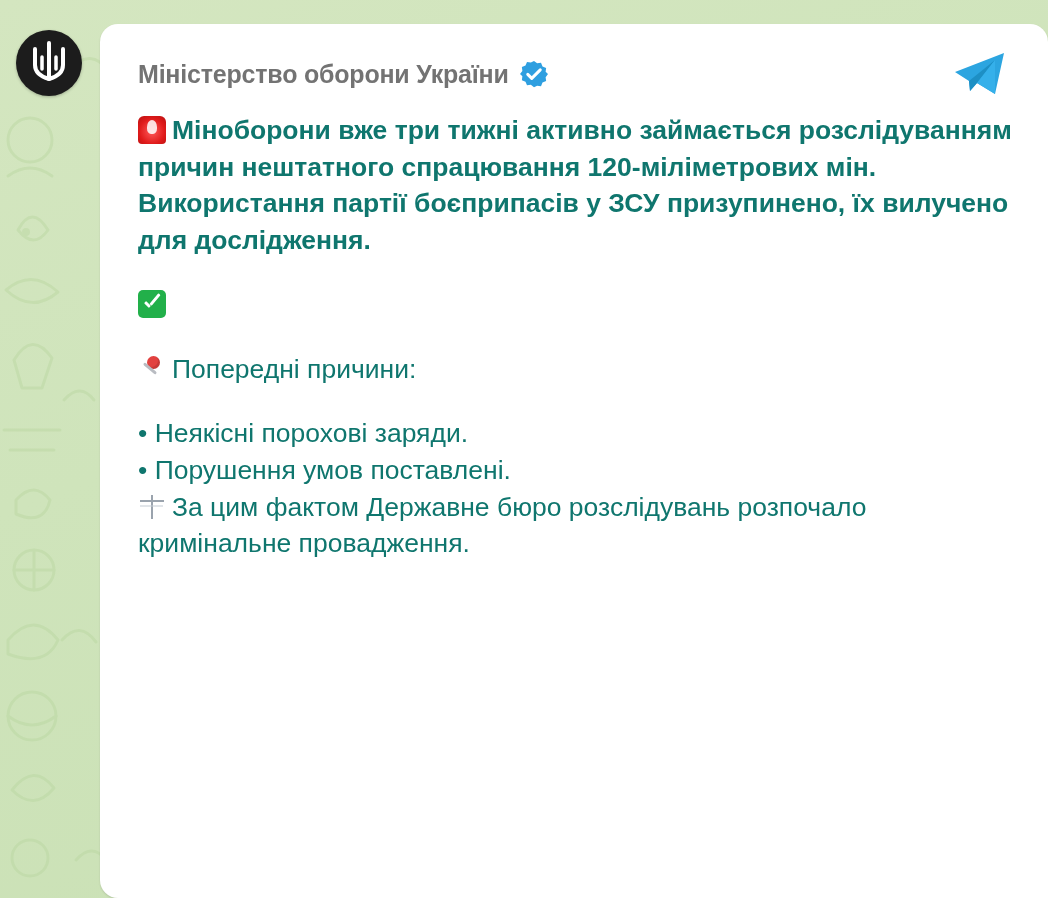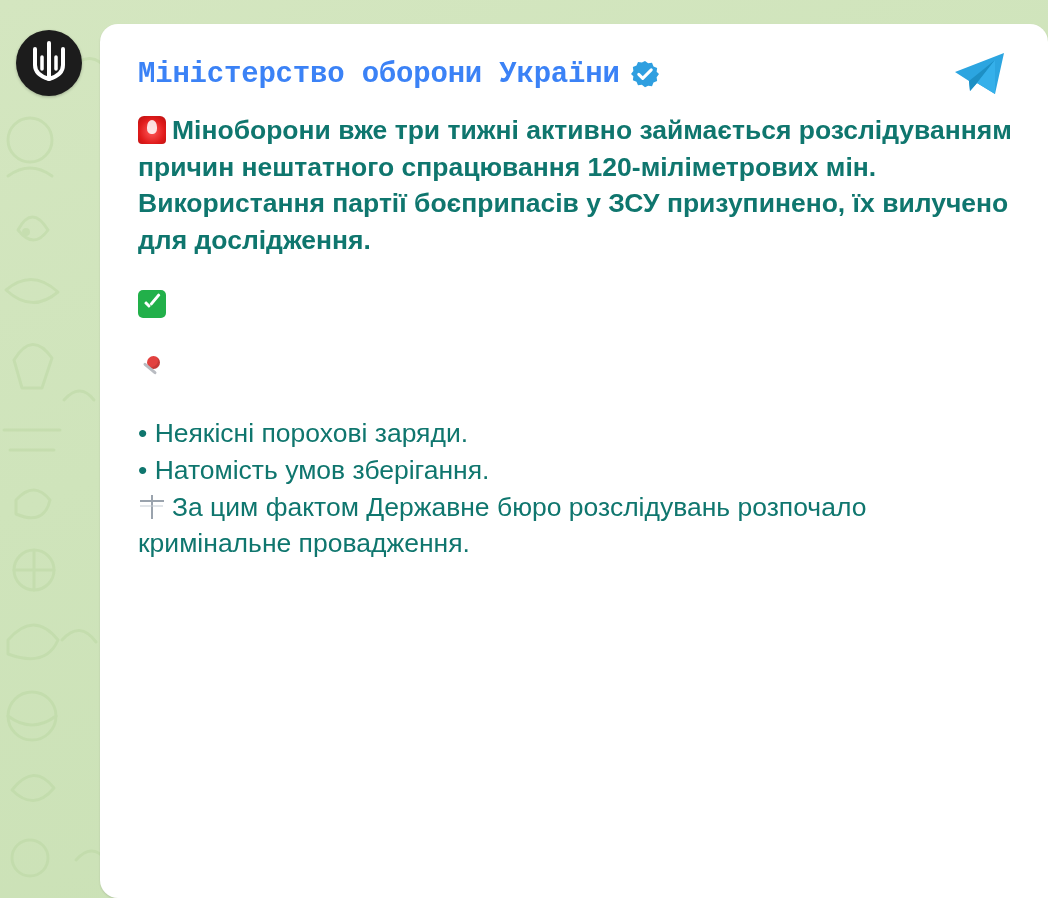--- a/index.html
+++ b/index.html
@@ -66,26 +66,25 @@
     justify-content: space-between;
     margin-bottom: 14px;
   }
   .channel-title-wrap {
     display: flex;
     align-items: center;
     gap: 10px;
     min-width: 0;
   }
   .channel-title {
-    color: #3b82f6;
-    font-size: 29px;
+    color: #737373;
+    font-size: 25px;
     font-weight: bold;
     letter-spacing: -0.2px;
     white-space: nowrap;
-    font-family: Liberation Mono, monospace;
   }
   .verified-badge {
     flex: 0 0 auto;
     display: block;
   }
   .tg-logo {
     flex: 0 0 auto;
     margin-right: 6px;
   }
 
@@ -284,29 +283,29 @@
 
       <p class="para bold">
         <span class="em em-siren"></span><span>Міноборони вже три тижні активно займається розслідуванням причин нештатного спрацювання 120-міліметрових мін. Використання партії боєприпасів у ЗСУ призупинено, їх вилучено для дослідження.</span>
       </p>
 
       <p class="para">
         <span class="em em-check"></span>
       </p>
 
       <p class="para">
-        <span class="em em-pin"></span>
+        <span class="em em-pin"></span><span>Попередні причини:</span>
       </p>
 
       <p class="para tight bullet-line">
         <span>• Неякісні порохові заряди.</span>
       </p>
 
       <p class="para bullet-line">
-        <span>• Натомість умов зберігання.</span>
+        <span>• Порушення умов поставлені.</span>
       </p>
 
       <p class="para">
         <span class="em em-scale"></span><span>За цим фактом Державне бюро розслідувань розпочало кримінальне провадження.</span>
       </p>
 
 
     </div>
   </div>
 </div>

